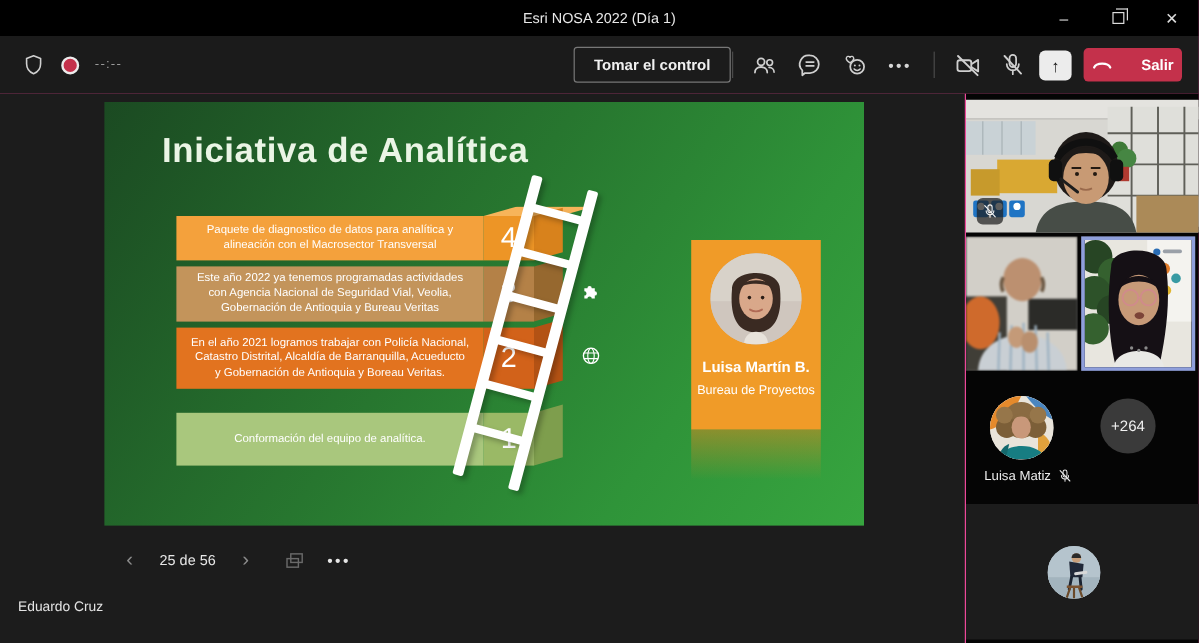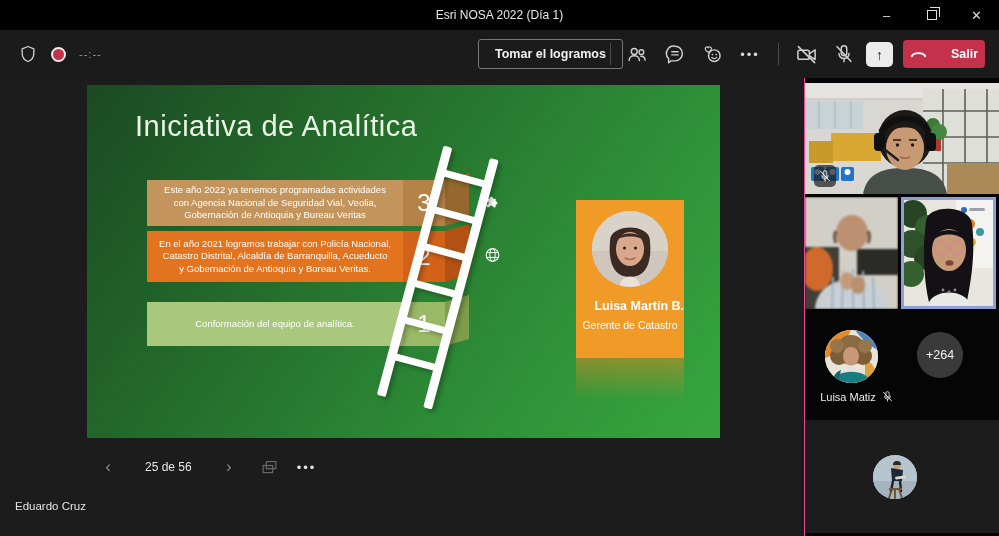--- a/index.html
+++ b/index.html
@@ -41,21 +41,21 @@
              font-family:"Liberation Sans",sans-serif; }
 
   
   .main { position:absolute; left:0; top:78px; width:999px; height:458px; }
   .stage { position:absolute; left:0; top:0; width:804px; height:458px; background:#1c1c1c; }
 
   
   .slide { position:absolute; left:87px; top:7px; width:633px; height:353px;
            background:linear-gradient(125deg,#1b4a22 0%, #27762f 45%, #2f9439 75%, #37a53f 100%);
            overflow:hidden; }
-  .slide-title { position:absolute; left:48px; top:25px; font-size:29px; font-weight:400;
+  .slide-title { position:absolute; left:48px; top:25px; font-size:29px; font-weight:700;
            color:#eaf5e5; letter-spacing:.5px; }
 
   .steps { position:absolute; left:60px; top:95px; width:360px; }
   .step { position:relative; display:flex; margin-bottom:5px; }
   .bar { width:256px; display:flex; align-items:center; justify-content:center; text-align:center;
          color:#fff; font-size:9.5px; line-height:1.3; padding:2px 12px; position:relative; }
   .num { width:42px; display:flex; align-items:center; justify-content:center; color:#fff;
          font-size:24px; }
   .wedge { position:absolute; left:298px; top:0; width:24px; height:100%;
            transform:skewY(-16deg); transform-origin:left center; }
@@ -66,29 +66,29 @@
   .s2 { height:51px; margin-bottom:20px; } .s2 .bar{background:#e2731f;} .s2 .num{background:#d2621a;} .s2 .wedge{background:#b35214;}
   .s1 { height:44px; } .s1 .bar{background:#a9c77d;} .s1 .num{background:#9ab966;} .s1 .wedge{background:#7e9e4d;}
   .bar-icon { position:absolute; right:5px; top:50%; transform:translateY(-50%); color:#fff; }
 
   .ladder { position:absolute; left:325px; top:58px; overflow:visible;
             filter:drop-shadow(3px 3px 2px rgba(0,0,0,.25)); }
 
   .person-card { position:absolute; left:489px; top:115px; width:108px; height:158px;
             background:#f09b28; text-align:center; }
   .card-photo { width:76px; height:76px; border-radius:50%; overflow:hidden; margin:11px auto 0; background:#cfc4bc; }
-  .card-name { margin-top:12px; color:#fff; font-size:12.5px; font-weight:700;text-align:right; }
+  .card-name { margin-top:12px; color:#fff; font-size:12.5px; font-weight:700; }
   .card-role { margin-top:6px; color:#fff; font-size:10.5px; }
   .card-reflection { position:absolute; left:489px; top:273px; width:108px; height:42px;
             background:linear-gradient(180deg, rgba(214,138,36,.55), rgba(214,138,36,0)); }
 
   
   .slide-nav { position:absolute; left:95px; top:378px; height:22px; display:flex; align-items:center; gap:0; }
   .chev { width:26px; text-align:center; color:#8c8c8c; font-size:17px; }
-  .pagenum { color:#e6e6e6; font-size:12px; margin:0 24px; }
+  .pagenum { color:#e6e6e6; font-size:12px; margin:0 12px; }
   .gridic { margin-left:18px; color:#6a6a6a; display:flex; }
   .nav-dots { margin-left:18px; color:#e6e6e6; font-size:13px; letter-spacing:2px; }
   .presenter { position:absolute; left:15px; top:422px; color:#e3e3e3; font-size:11.5px; }
 
   
   .sidebar { position:absolute; left:805px; top:0; width:194px; height:458px; background:#050505; }
   .tile { position:absolute; overflow:hidden; background:#222; }
   .tile svg { display:block; }
   .tile1 { left:0; top:5px; width:194px; height:111px; }
   .tile2a { left:0; top:119px; width:93px; height:112px; }
@@ -182,21 +182,21 @@
 
   <div class="toolbar">
     <div class="tb-left">
       <svg class="icon-svg" width="20" height="20">
           <use href="#sym-shield"></use>
         </svg>
       <span class="rec-dot"></span>
       <span class="timer">--:--</span>
     </div>
 
-    <button class="take-control">Tomar el logramos</button>
+    <button class="take-control">Tomar el control</button>
 
     <div class="tb-sep" style="left:610px"></div>
     <div class="tb-icon" style="left:622px">
       <svg class="icon-svg" width="22" height="22">
           <use href="#sym-people"></use>
         </svg>
     </div>
     <div class="tb-icon" style="left:660px">
       <svg class="icon-svg" width="22" height="22">
           <use href="#sym-chat"></use>
@@ -234,20 +234,26 @@
   </div>
 
   <div class="main">
 
     <div class="stage">
 
       <div class="slide">
         <div class="slide-title">Iniciativa de Analítica</div>
 
         <div class="steps">
+          <div class="step s4">
+            <div class="roof"></div>
+            <div class="bar">Paquete de diagnostico de datos para analítica y alineación con el Macrosector Transversal</div>
+            <div class="num">4</div>
+            <div class="wedge"></div>
+          </div>
           <div class="step s3">
             <div class="bar">Este año 2022 ya tenemos programadas actividades con Agencia Nacional de Seguridad Vial, Veolia, Gobernación de Antioquia y Bureau Veritas</div>
             <span class="bar-icon">
               <svg width="19" height="19">
                   <use href="#sym-puzzle"></use>
                 </svg></span>
             <div class="num">3</div>
             <div class="wedge"></div>
           </div>
           <div class="step s2">
@@ -287,21 +293,21 @@
               <path d="M18 30 C18 12 58 12 58 30 C60 52 54 66 38 66 C22 66 16 52 18 30 Z" fill="#3a2a22"></path>
               <ellipse cx="38" cy="38" rx="14" ry="17" fill="#d9a88a"></ellipse>
               <path d="M24 30 C26 20 50 20 52 30 C50 24 26 24 24 30 Z" fill="#3a2a22"></path>
               <circle cx="32.5" cy="37" r="1.5" fill="#2a1d16"></circle>
               <circle cx="43.5" cy="37" r="1.5" fill="#2a1d16"></circle>
               <path d="M33 47 q5 3 10 0" stroke="#b06a55" stroke-width="1.6" fill="none" stroke-linecap="round"></path>
               <path d="M28 76 C28 62 48 62 48 76 Z" fill="#e8e2da"></path>
             </svg>
           </div>
           <div class="card-name">Luisa Martín B.</div>
-          <div class="card-role">Gerente de Catastro</div>
+          <div class="card-role">Bureau de Proyectos</div>
         </div>
         <div class="card-reflection"></div>
       </div>
 
       <div class="slide-nav">
         <span class="chev">‹</span>
         <span class="pagenum">25 de 56</span>
         <span class="chev">›</span>
         <span class="gridic">
           <svg width="19" height="19">

